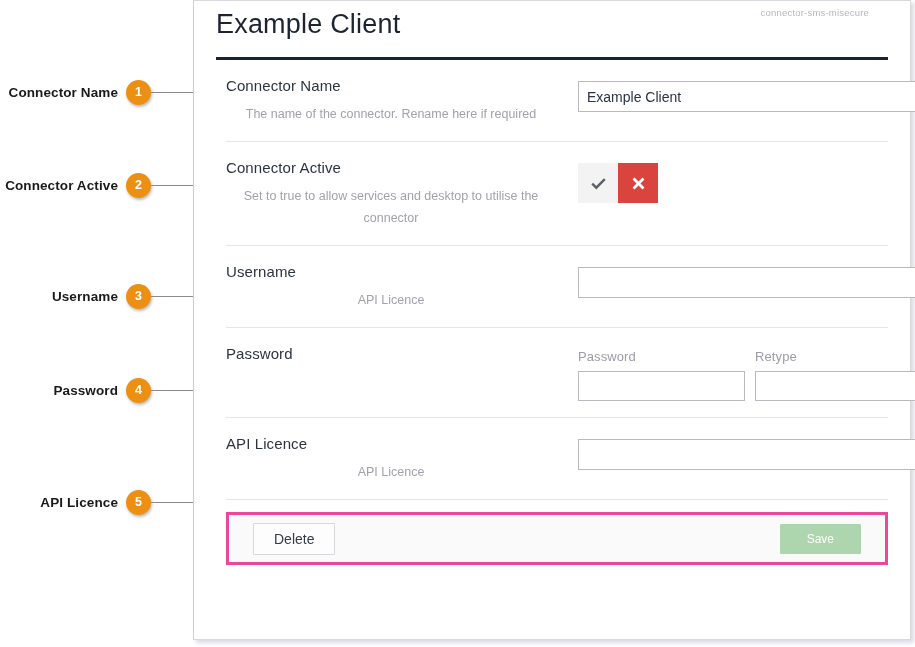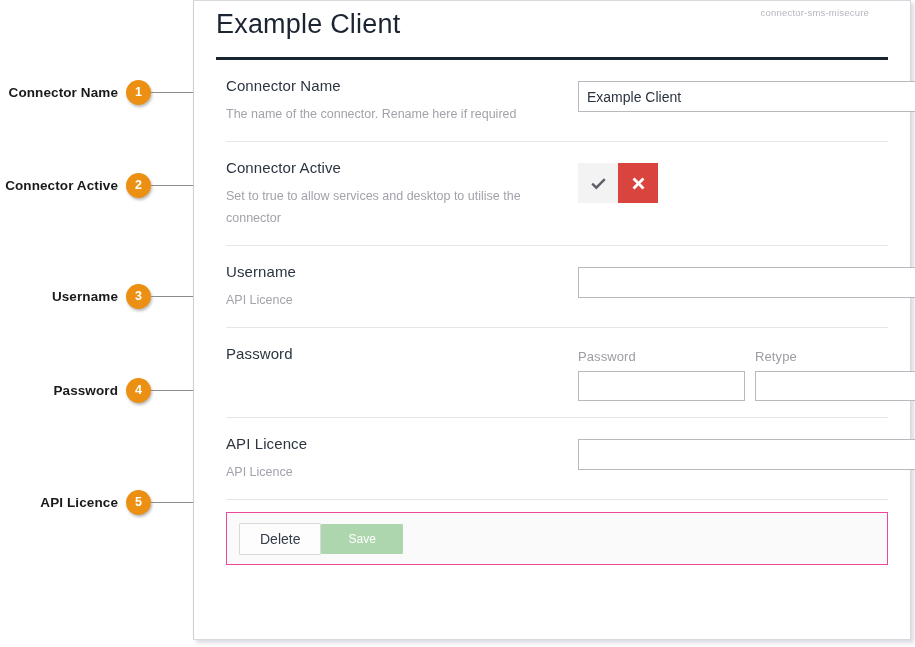--- a/index.html
+++ b/index.html
@@ -123,20 +123,21 @@
     font-size: 15px;
     color: #2c3440;
     margin-bottom: 9px;
     letter-spacing: 0.1px;
   }
   .row-desc {
     font-size: 12.5px;
     color: #a2a2ab;
     line-height: 22px;
     max-width: 330px;
+    text-align: center;
   }
   .row-right {
     flex: 1 1 auto;
     padding-top: 4px;
   }
 
   .field {
     box-sizing: border-box;
     height: 31px;
     width: 344px;
@@ -194,27 +195,27 @@
     font-size: 14px;
     color: #2b3340;
     padding: 0 8px;
     font-family: "Liberation Sans", sans-serif;
     outline: none;
   }
 
   
   .panel-footer {
     margin: 12px 0 0 10px;
-    border: 1px solid #ec4899;
+    border: 3px solid #ec4899;
     background: #fafafa;
     height: 53px;
     display: flex;
     align-items: center;
-    justify-content: flex-start;
-    padding: 0 12px;
+    justify-content: space-between;
+    padding: 0 24px;
     box-sizing: border-box;
   }
   .btn-delete {
     background: #fdfdfd;
     border: 1px solid #d9d9dd;
     color: #343c48;
     font-size: 14px;
     padding: 7px 20px;
     font-family: "Liberation Sans", sans-serif;
     cursor: pointer;

